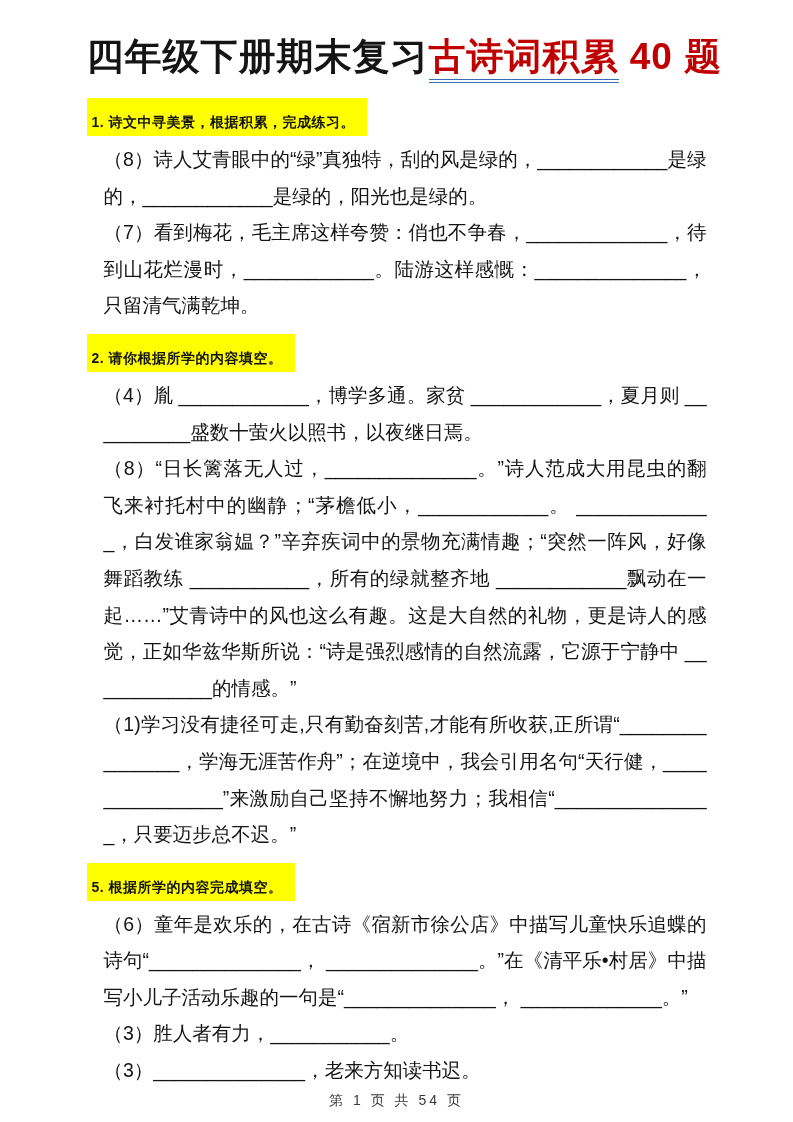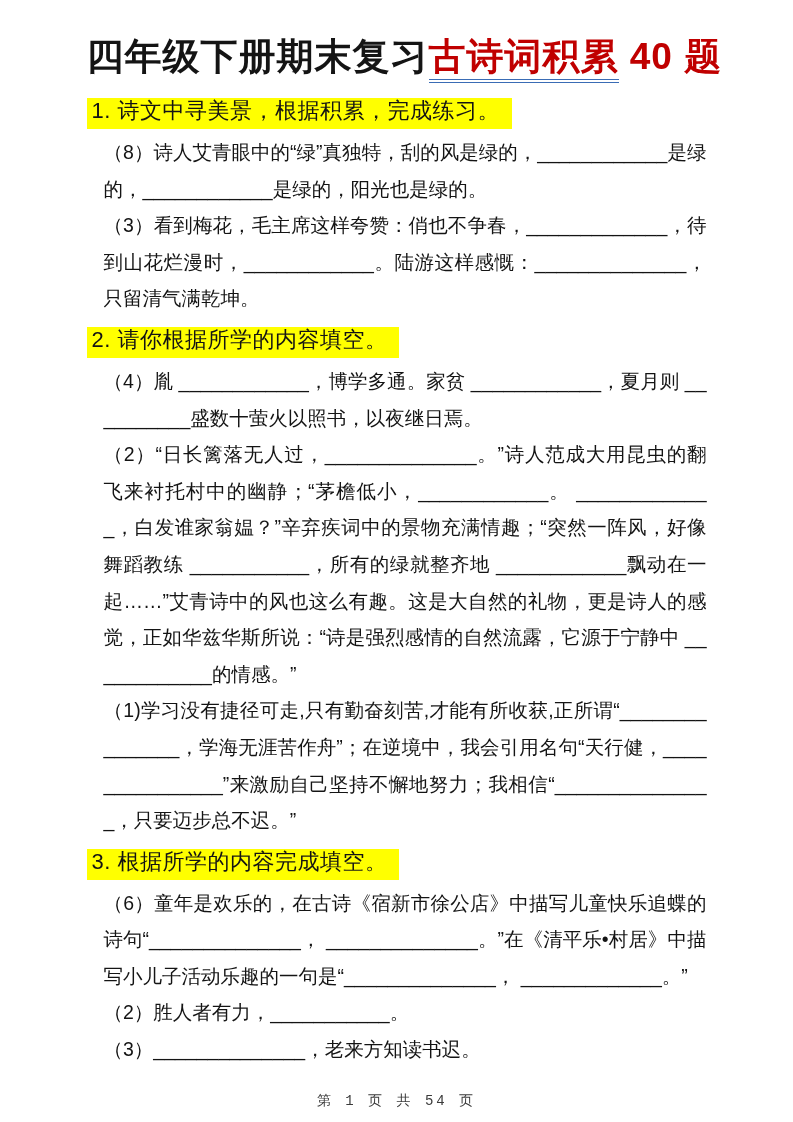--- a/index.html
+++ b/index.html
@@ -28,76 +28,76 @@
     border-bottom: 4px double #3a6cb5;
     padding-bottom: 2px;
   }
   .section-heading {
     margin: 10px 0 5px 0;
     line-height: 1;
   }
   .section-heading .hl {
     display: inline-block;
     background: #ffff00;
-    font-weight: normal;
-    font-size: 22px;
-    padding: 2px 12px 7px 5px;
+    font-weight: bold;
+    font-size: 14px;
+    padding: 17px 12px 7px 5px;
     letter-spacing: 0.5px;
   }
   .para {
     font-size: 19.5px;
     line-height: 36.6px;
     text-align: justify;
     margin: 0 0 0 17px;
     word-break: break-all;
   }
   .page-footer {
     position: absolute;
     left: 0;
     right: 0;
     bottom: 12px;
     text-align: center;
   }
   .page-footer span {
-    font-family: Liberation Mono, monospace;
+    font-family: Liberation Sans, sans-serif;
     font-size: 14px;
     color: #3a3a3a;
     letter-spacing: 3px;
   }
 </style>
 </head>
 <body>
 
 <div class="page">
 
   <h1 class="title"><span>四年级下册期末复习</span><span class="red dbl-underline">古诗词积累</span><span class="red"> 40 题</span></h1>
 
   <div class="section">
     <div class="section-heading">
       <span class="hl">1.  诗文中寻美景，根据积累，完成练习。</span>
     </div>
     <p class="para">（8）诗人艾青眼中的“绿”真独特，刮的风是绿的，____________是绿的，____________是绿的，阳光也是绿的。</p>
-    <p class="para">（3）看到梅花，毛主席这样夸赞：俏也不争春，_____________，待到山花烂漫时，____________。陆游这样感慨：______________，只留清气满乾坤。</p>
+    <p class="para">（7）看到梅花，毛主席这样夸赞：俏也不争春，_____________，待到山花烂漫时，____________。陆游这样感慨：______________，只留清气满乾坤。</p>
   </div>
 
   <div class="section">
     <div class="section-heading">
       <span class="hl">2.  请你根据所学的内容填空。</span>
     </div>
     <p class="para">（4）胤 ____________，博学多通。家贫 ____________，夏月则 __________盛数十萤火以照书，以夜继日焉。</p>
-    <p class="para">（2）“日长篱落无人过，______________。”诗人范成大用昆虫的翻飞来衬托村中的幽静；“茅檐低小，____________。 _____________，白发谁家翁媪？”辛弃疾词中的景物充满情趣；“突然一阵风，好像舞蹈教练 ___________，所有的绿就整齐地 ____________飘动在一起……”艾青诗中的风也这么有趣。这是大自然的礼物，更是诗人的感觉，正如华兹华斯所说：“诗是强烈感情的自然流露，它源于宁静中 ____________的情感。”</p>
+    <p class="para">（8）“日长篱落无人过，______________。”诗人范成大用昆虫的翻飞来衬托村中的幽静；“茅檐低小，____________。 _____________，白发谁家翁媪？”辛弃疾词中的景物充满情趣；“突然一阵风，好像舞蹈教练 ___________，所有的绿就整齐地 ____________飘动在一起……”艾青诗中的风也这么有趣。这是大自然的礼物，更是诗人的感觉，正如华兹华斯所说：“诗是强烈感情的自然流露，它源于宁静中 ____________的情感。”</p>
     <p class="para">（1)学习没有捷径可走,只有勤奋刻苦,才能有所收获,正所谓“_______________，学海无涯苦作舟”；在逆境中，我会引用名句“天行健，_______________”来激励自己坚持不懈地努力；我相信“_______________，只要迈步总不迟。”</p>
   </div>
 
   <div class="section">
     <div class="section-heading">
-      <span class="hl">3.  根据所学的内容完成填空。</span>
+      <span class="hl">5.  根据所学的内容完成填空。</span>
     </div>
     <p class="para">（6）童年是欢乐的，在古诗《宿新市徐公店》中描写儿童快乐追蝶的诗句“______________， ______________。”在《清平乐•村居》中描写小儿子活动乐趣的一句是“______________， _____________。”</p>
-    <p class="para">（2）胜人者有力，___________。</p>
+    <p class="para">（3）胜人者有力，___________。</p>
     <p class="para">（3）______________，老来方知读书迟。</p>
   </div>
 
   <div class="page-footer">
     <span>第 1 页 共 54 页</span>
   </div>
 
 </div>
 
 </body></html>

